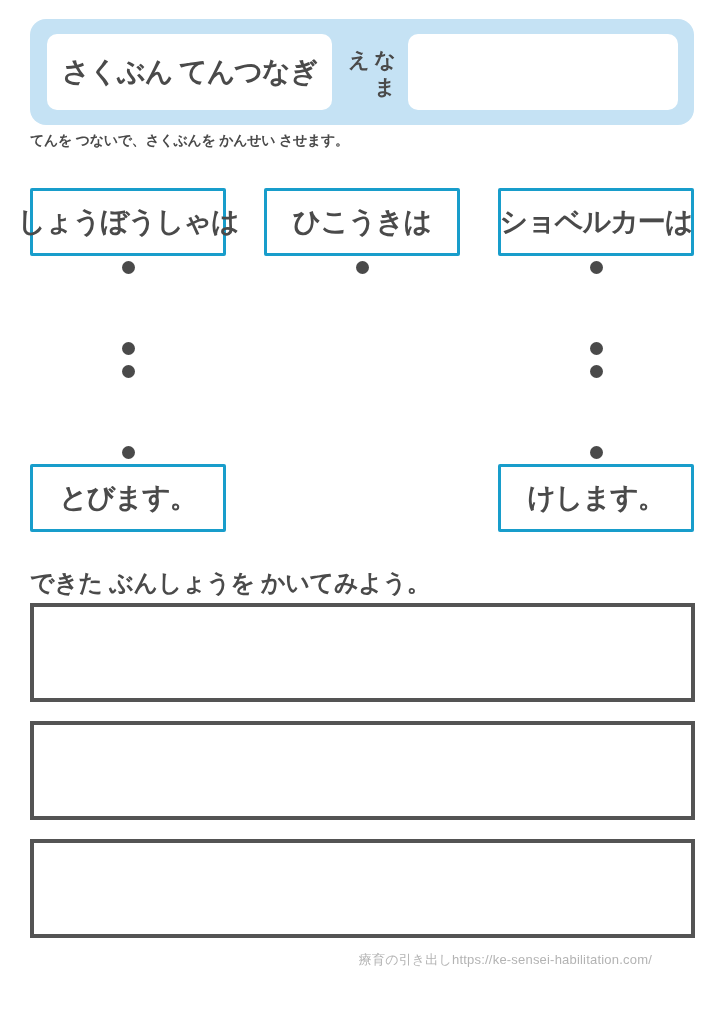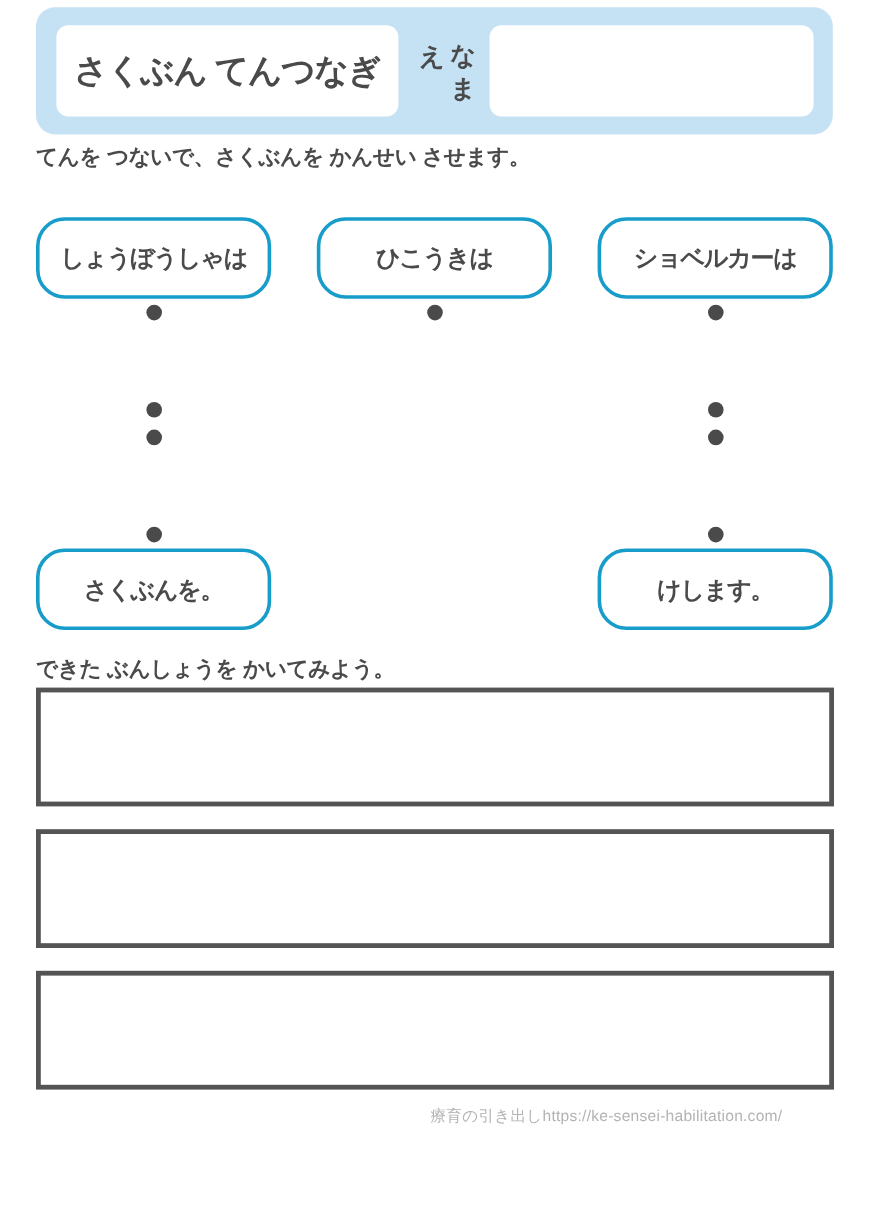--- a/index.html
+++ b/index.html
@@ -1,21 +1,21 @@
 <!DOCTYPE html>
 <html><head>
 <meta charset="utf-8">
 <style>
   * { margin:0; padding:0; box-sizing:border-box; }
   html,body { background:#ffffff; }
   .page {
     position:relative;
     width:724px; height:1024px;
     background:#ffffff;
-    padding:6px 30px 0 30px;
+    padding:19px 30px 0 30px;
     font-family:"Liberation Sans", sans-serif;
     color:#4a4a4a;
     overflow:hidden;
   }
 
   
   .header-band {
     display:flex; align-items:stretch;
     height:106px;
     background:#c5e2f4;
@@ -40,56 +40,56 @@
   }
   .name-box {
     flex:1 1 auto;
     background:#ffffff;
     border-radius:10px;
   }
 
   
   .instruction {
     margin-top:7px;
-    font-size:18px; font-weight:bold;
+    font-size:14px; font-weight:bold;
     letter-spacing:-0.3px;
     white-space:nowrap;
   }
 
   
   .prow {
     display:flex; justify-content:space-between;
   }
   .prow.r1 { margin-top:38px; margin-bottom:58px; }
   .prow.r2 { margin-bottom:58px; }
   .cell {
     width:196px;
     display:flex; flex-direction:column; align-items:center;
   }
   .wbox {
     width:196px; height:68px;
     background:#ffffff;
     border:3.5px solid #189dcb;
-    border-radius:24px;
+    border-radius:2px;
     display:flex; align-items:center; justify-content:center;
-    font-size:20px; font-weight:bold;
+    font-size:28px; font-weight:bold;
     letter-spacing:-1px;
     white-space:nowrap;
   }
   .dot {
     width:13px; height:13px;
     border-radius:50%;
     background:#4a4a4a;
     margin:5px 0;
   }
 
   
   .write-prompt {
-    margin-top:20px;
-    font-size:18px; font-weight:bold;
+    margin-top:35px;
+    font-size:24px; font-weight:bold;
     letter-spacing:-0.3px;
     white-space:nowrap;
   }
   .write-box {
     width:665px; height:99px;
     margin-top:4px;
     background:#ffffff;
     border:4px solid #545454;
   }
   .write-box + .write-box { margin-top:19px; }
@@ -141,21 +141,21 @@
     </div>
     <div class="cell">
       <div class="dot"></div>
       <div class="dot"></div>
     </div>
   </div>
 
   <div class="prow r3">
     <div class="cell">
       <div class="dot"></div>
-      <div class="wbox">さくぶんを。</div>
+      <div class="wbox">とびます。</div>
     </div>
     <div class="cell">
       <div class="dot"></div>
       <div class="wbox">けします。</div>
     </div>
   </div>
 
   <div class="write-prompt">できた ぶんしょうを かいてみよう。</div>
   <div class="write-box"></div>
   <div class="write-box"></div>

